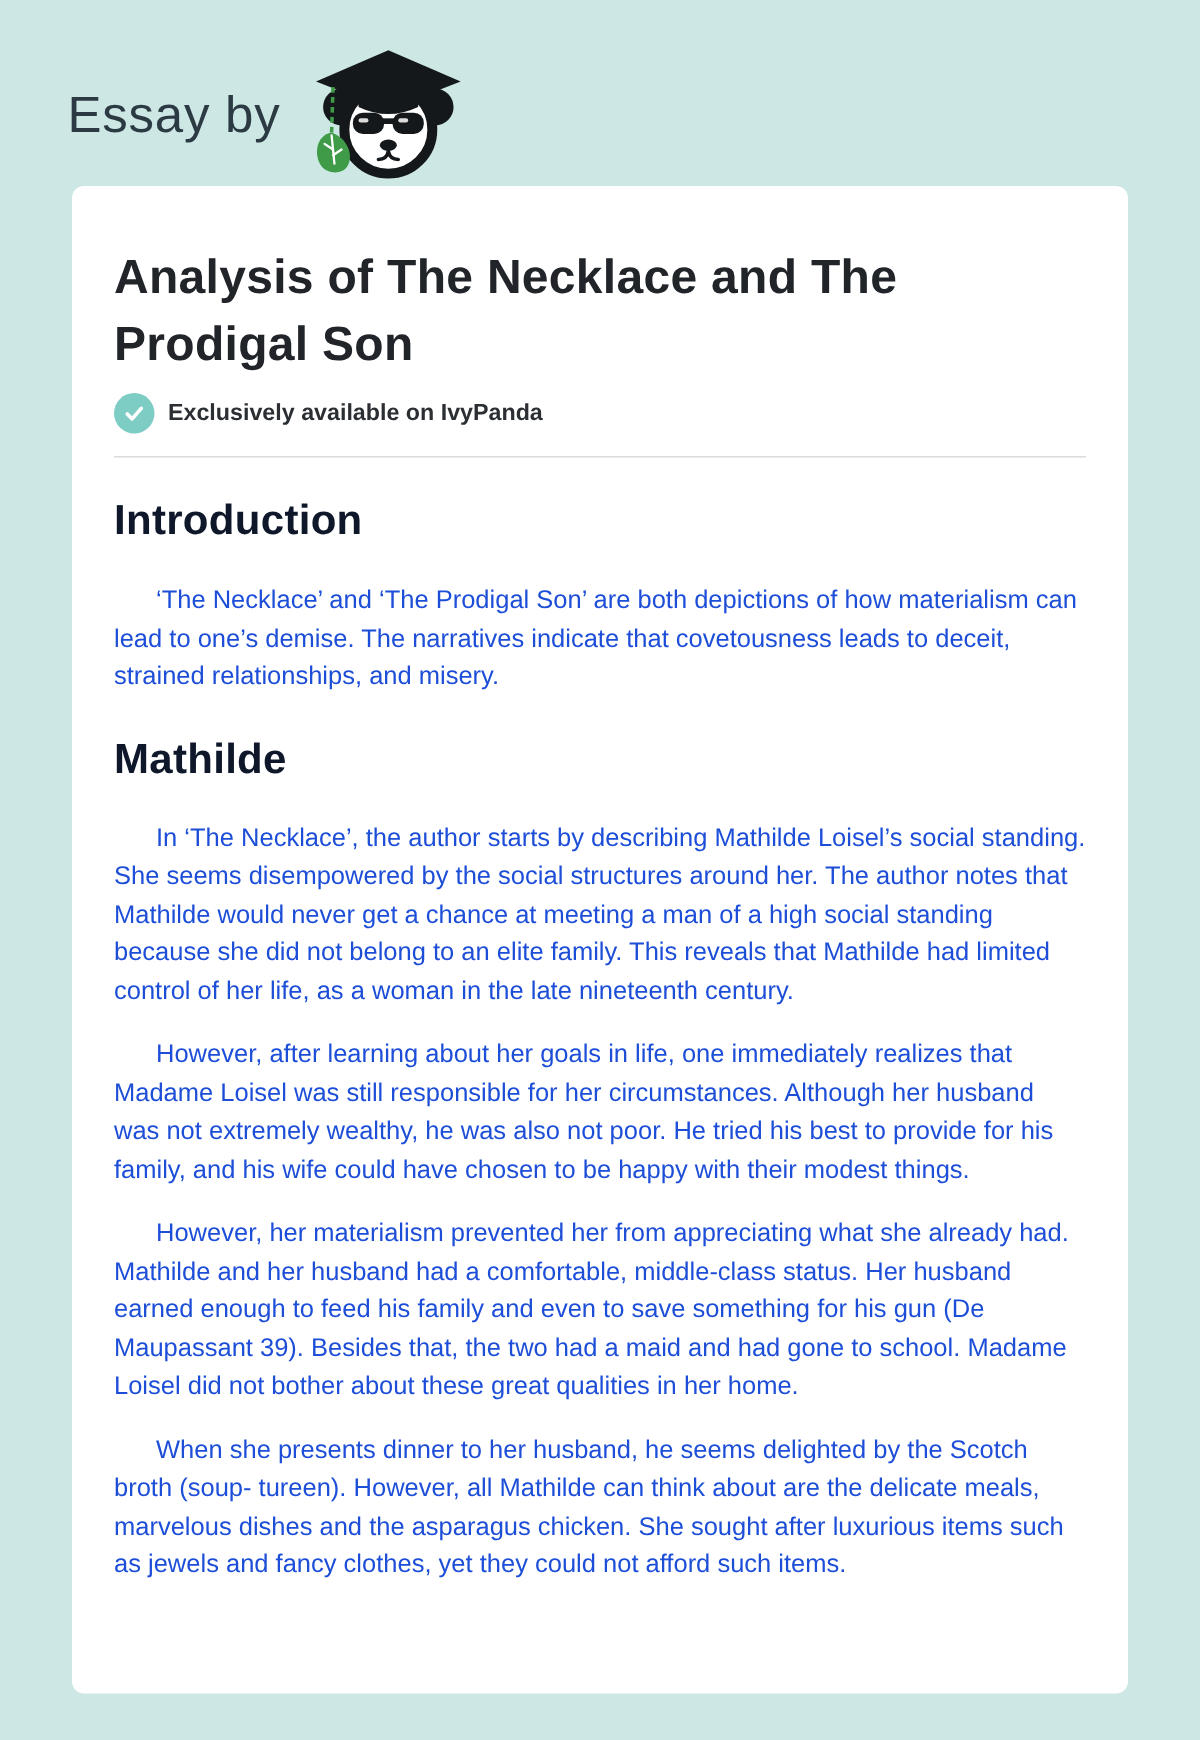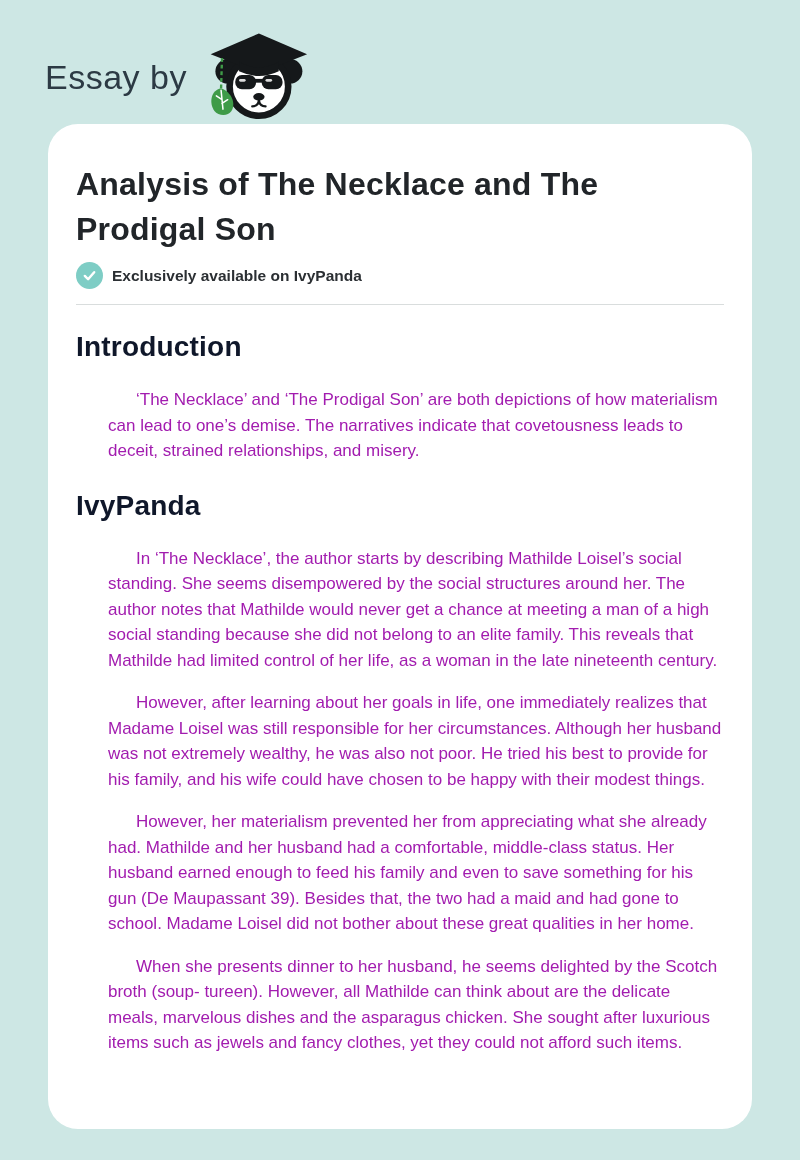--- a/index.html
+++ b/index.html
@@ -47,21 +47,21 @@
     color: #1d272b;
     vertical-align: 14px;
   }
 
   
   .card {
     width: 704px;
     min-height: 980px;
     margin: 0 auto;
     background: #ffffff;
-    border-radius: 30px;
+    border-radius: 8px;
     padding: 38px 28px 56px 28px;
   }
   .doc-title {
     font-size: 32px;
     line-height: 45px;
     font-weight: 700;
     color: #212529;
     letter-spacing: 0.2px;
     max-width: 640px;
     margin-bottom: 10px;
@@ -97,24 +97,23 @@
     font-size: 28px;
     font-weight: 700;
     color: #0f172a;
     letter-spacing: 0.2px;
     margin-top: 26px;
     margin-bottom: 24px;
   }
   .body-para {
     font-size: 17px;
     line-height: 25.5px;
-    color: #a21caf;
+    color: #1d4ed8;
     text-indent: 28px;
     margin-bottom: 17px;
-    margin-left: 32px;
   }
 </style>
 </head>
 <body>
 
 <header class="site-header">
   <span class="essay-by">Essay by</span>
 
   <svg class="logo-art" viewBox="0 0 110 92" xmlns="http://www.w3.org/2000/svg" aria-hidden="true">
 
@@ -156,20 +155,20 @@
   </div>
 
   <hr class="divider">
 
   <section>
     <h2 class="section-heading">Introduction</h2>
     <p class="body-para">‘The Necklace’ and ‘The Prodigal Son’ are both depictions of how materialism can lead to one’s demise. The narratives indicate that covetousness leads to deceit, strained relationships, and misery.</p>
   </section>
 
   <section>
-    <h2 class="section-heading">IvyPanda</h2>
+    <h2 class="section-heading">Mathilde</h2>
     <p class="body-para">In ‘The Necklace’, the author starts by describing Mathilde Loisel’s social standing. She seems disempowered by the social structures around her. The author notes that Mathilde would never get a chance at meeting a man of a high social standing because she did not belong to an elite family. This reveals that Mathilde had limited control of her life, as a woman in the late nineteenth century.</p>
     <p class="body-para">However, after learning about her goals in life, one immediately realizes that Madame Loisel was still responsible for her circumstances. Although her husband was not extremely wealthy, he was also not poor. He tried his best to provide for his family, and his wife could have chosen to be happy with their modest things.</p>
     <p class="body-para">However, her materialism prevented her from appreciating what she already had. Mathilde and her husband had a comfortable, middle-class status. Her husband earned enough to feed his family and even to save something for his gun (De Maupassant 39). Besides that, the two had a maid and had gone to school. Madame Loisel did not bother about these great qualities in her home.</p>
     <p class="body-para">When she presents dinner to her husband, he seems delighted by the Scotch broth (soup- tureen). However, all Mathilde can think about are the delicate meals, marvelous dishes and the asparagus chicken. She sought after luxurious items such as jewels and fancy clothes, yet they could not afford such items.</p>
   </section>
 
 </main>
 
 </body></html>

